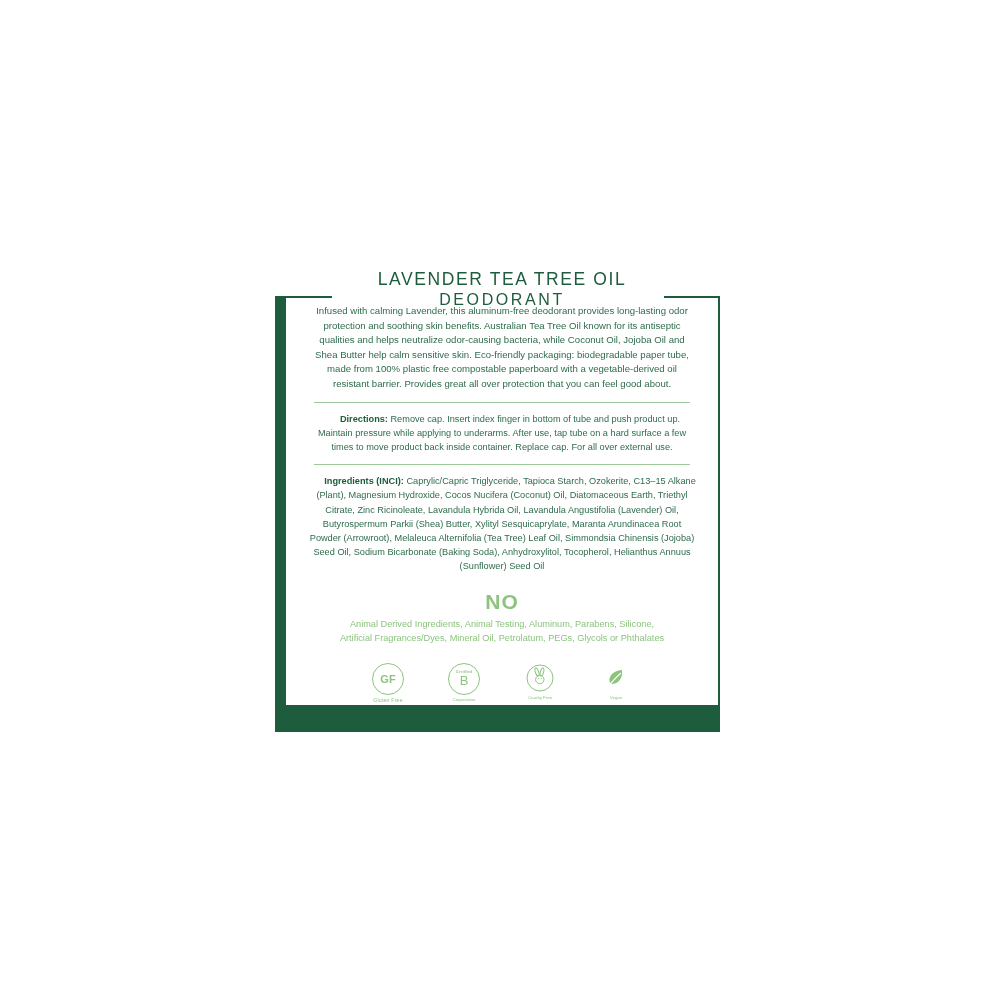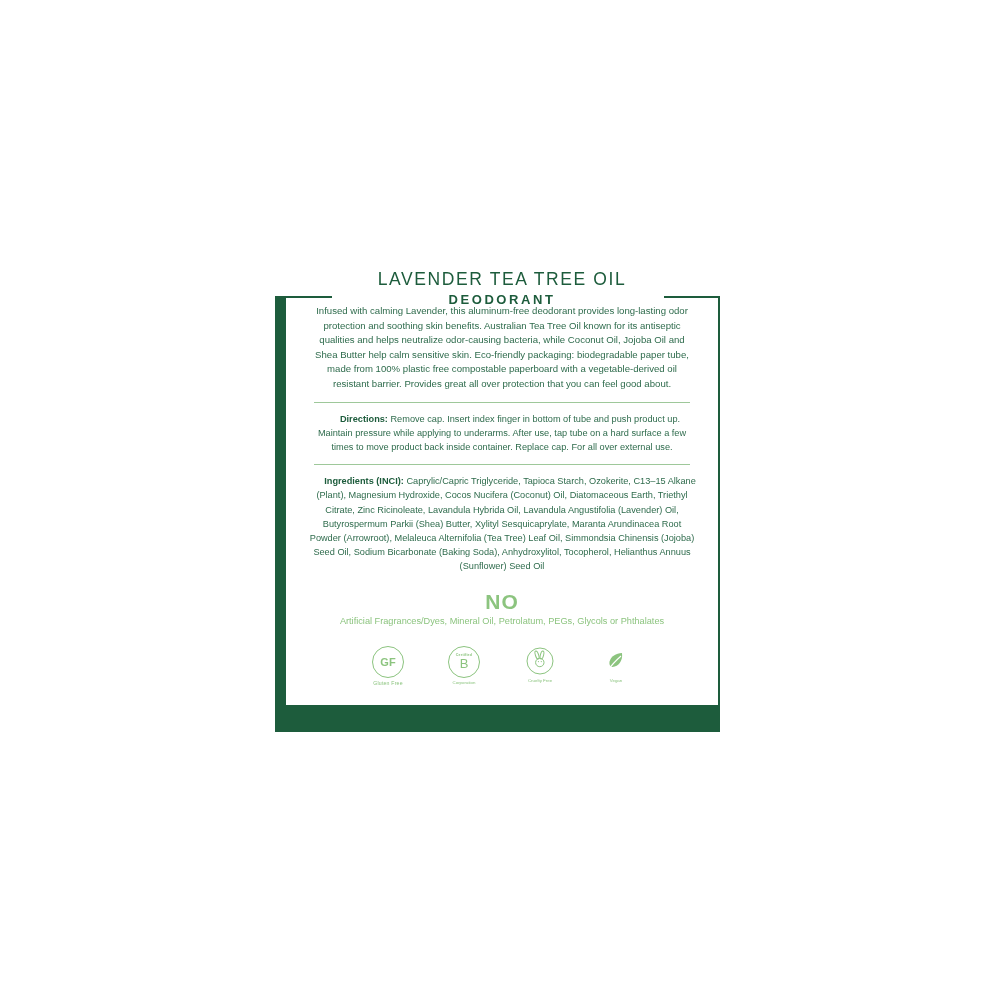--- a/index.html
+++ b/index.html
@@ -55,24 +55,24 @@
   }
   .title-main {
     font-size: 17.5px;
     letter-spacing: 1.6px;
     color: #1d5c3c;
     font-weight: 400;
     line-height: 22px;
     white-space: nowrap;
   }
   .title-sub {
-    font-size: 13px;
+    font-size: 16px;
     letter-spacing: 2.6px;
     color: #1d5c3c;
-    font-weight: bold;
+    font-weight: normal;
     line-height: 18px;
     margin-top: 1px;
   }
 
   
   .top-rule {
     position: absolute;
     top: 296px;
     height: 2px;
     background: #1d5c3c;
@@ -213,20 +213,21 @@
     <div class="divider"></div>
 
     <p class="section"><b>Directions:</b> <span>Remove cap. Insert index finger in bottom of tube and push product up. Maintain pressure while applying to underarms. After use, tap tube on a hard surface a few times to move product back inside container. Replace cap. For all over external use.</span></p>
 
     <div class="divider"></div>
 
     <p class="section"><b>Ingredients (INCI):</b> <span>Caprylic/Capric Triglyceride, Tapioca Starch, Ozokerite, C13–15 Alkane (Plant), Magnesium Hydroxide, Cocos Nucifera (Coconut) Oil, Diatomaceous Earth, Triethyl Citrate, Zinc Ricinoleate, Lavandula Hybrida Oil, Lavandula Angustifolia (Lavender) Oil, Butyrospermum Parkii (Shea) Butter, Xylityl Sesquicaprylate, Maranta Arundinacea Root Powder (Arrowroot), Melaleuca Alternifolia (Tea Tree) Leaf Oil, Simmondsia Chinensis (Jojoba) Seed Oil, Sodium Bicarbonate (Baking Soda), Anhydroxylitol, Tocopherol, Helianthus Annuus (Sunflower) Seed Oil</span></p>
 
     <div class="no-block">
       <div class="no-word">NO</div>
+      <div class="no-list">Animal Derived Ingredients, Animal Testing, Aluminum, Parabens, Silicone,</div>
       <div class="no-list" style="margin-top:0">Artificial Fragrances/Dyes, Mineral Oil, Petrolatum, PEGs, Glycols or Phthalates</div>
     </div>
 
     <div class="badges">
 
       <div class="badge">
         <div class="circle-badge">
           <span>GF</span>
         </div>
         <div class="caption">Gluten Free</div>

